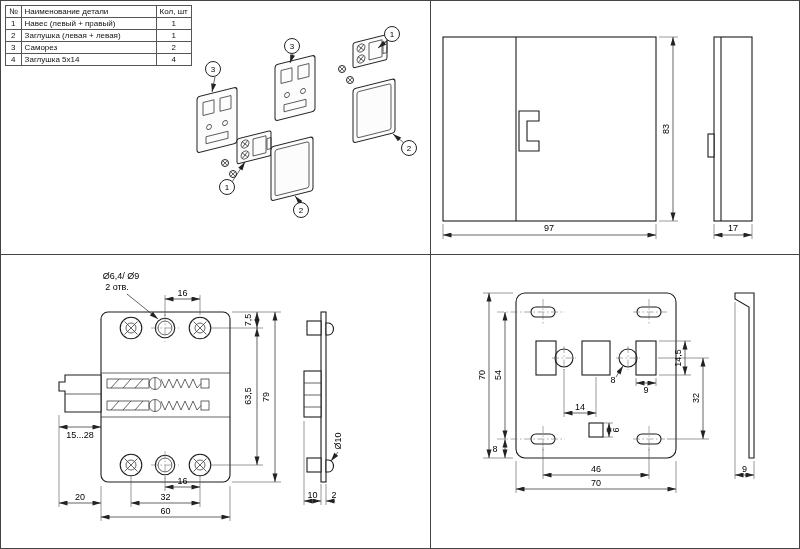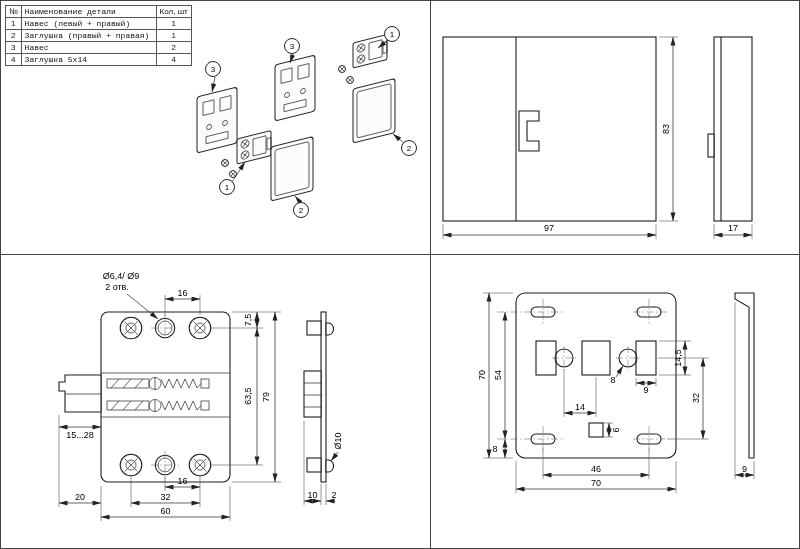--- a/index.html
+++ b/index.html
@@ -4,21 +4,21 @@
 <style>
   html,body{margin:0;padding:0;background:#fff;}
   .sheet{box-sizing:border-box;width:800px;height:549px;border:1px solid #444;background:#444;
          display:grid;grid-template-columns:429px 1fr;grid-template-rows:253px 1fr;gap:1px;
          font-family:"Liberation Sans",sans-serif;}
   .panel{position:relative;background:#fff;overflow:hidden;}
   svg{display:block;}
   .parts-table{position:absolute;top:4px;left:4px;border-collapse:collapse;background:#fff;font-size:8px;color:#111;}
   .parts-table th,.parts-table td{border:1px solid #555;padding:0 3px;height:11px;font-weight:normal;white-space:nowrap;}
   .parts-table .c{text-align:center;}
-  .parts-table .name{text-align:left;min-width:128px;font-family:Liberation Mono, monospace;}
+  .parts-table .name{text-align:left;min-width:128px;}
   .outline{fill:#fff;stroke:#1c1c1c;stroke-width:1.1;}
   .oline{fill:none;stroke:#1c1c1c;stroke-width:1.1;}
   .detail{fill:none;stroke:#333;stroke-width:0.75;}
   .part{fill:#fcfcfc;stroke:#222;stroke-width:1;}
   .dim{stroke:#222;stroke-width:0.7;fill:none;}
   .ext{stroke:#555;stroke-width:0.6;fill:none;}
   .cl{stroke:#666;stroke-width:0.55;fill:none;stroke-dasharray:7 2.5 1.5 2.5;}
   .dt{font-size:9px;fill:#000;text-anchor:middle;}
   .bt{font-size:8px;fill:#000;text-anchor:middle;}
   .balloon{fill:#fff;stroke:#222;stroke-width:1;}
@@ -116,26 +116,26 @@
         </tr>
       </thead>
       <tbody>
         <tr>
           <td class="c">1</td>
           <td class="name">Навес  (левый + правый)</td>
           <td class="c">1</td>
         </tr>
         <tr>
           <td class="c">2</td>
-          <td class="name">Заглушка (правый + правая)</td>
+          <td class="name">Заглушка (левая + левая)</td>
           <td class="c">1</td>
         </tr>
         <tr>
           <td class="c">3</td>
-          <td class="name">Навес</td>
+          <td class="name">Саморез</td>
           <td class="c">2</td>
         </tr>
         <tr>
           <td class="c">4</td>
           <td class="name">Заглушка  5х14</td>
           <td class="c">4</td>
         </tr>
       </tbody>
     </table>
   </div>

